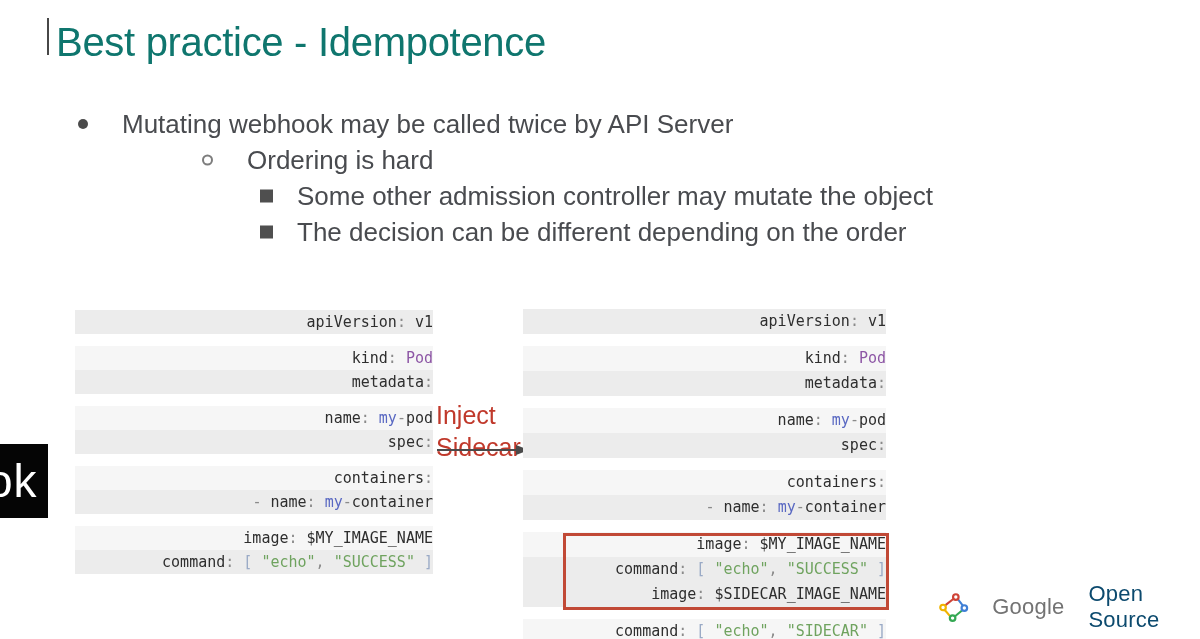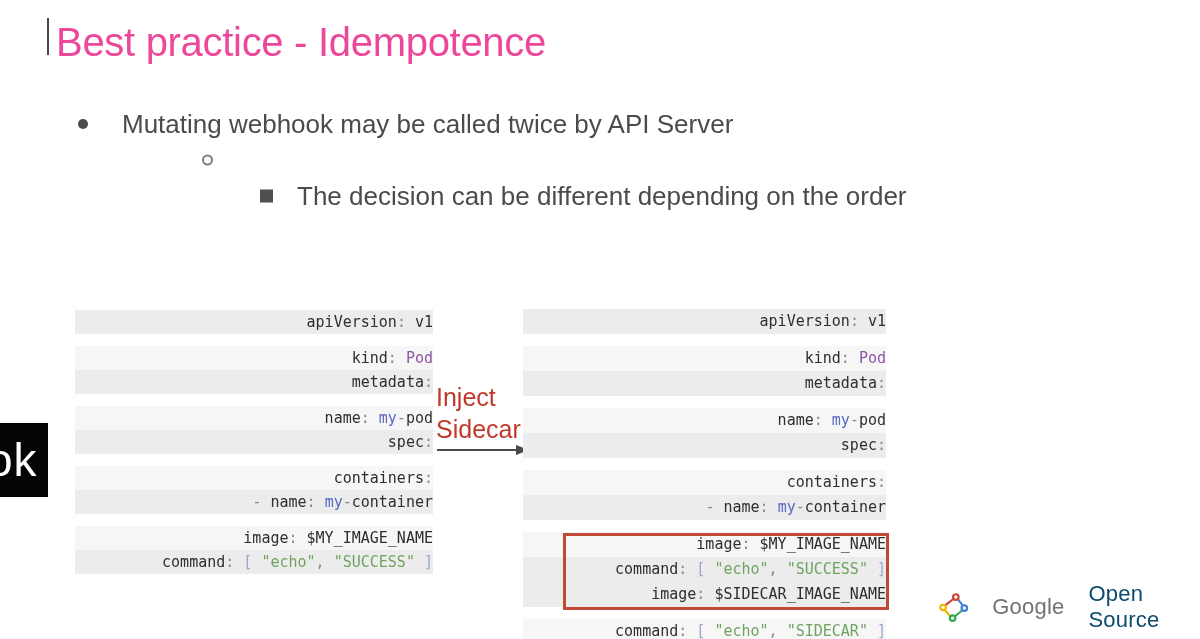--- a/index.html
+++ b/index.html
@@ -6,21 +6,21 @@
   body{
     width:1200px;height:639px;background:#ffffff;overflow:hidden;
     font-family:"Liberation Sans", sans-serif;position:relative;
   }
   .slide{position:absolute;inset:0;}
 
   
   .title-caret{position:absolute;left:47px;top:18px;width:2px;height:37px;background:#474747;}
   .page-title{
     position:absolute;left:56px;top:20px;margin:0;
-    font-size:40px;font-weight:400;color:#ec4899;letter-spacing:-0.3px;
+    font-size:40px;font-weight:400;color:#0f766e;letter-spacing:-0.3px;
   }
 
   
   .bullets{list-style:none;margin:0;padding:0;position:absolute;left:0;top:106px;width:1100px;}
   .bullets li{position:relative;height:36px;display:flex;align-items:center;
     color:#494b4f;font-size:26px;}
   .glyph{position:absolute;top:50%;transform:translateY(-50%);box-sizing:border-box;}
   .lvl1 .btxt{margin-left:122px;text-align:center;}
   .lvl1 .glyph{left:78px;width:10px;height:10px;border-radius:50%;background:#4b4b4b;}
   .lvl2 .btxt{margin-left:247px;}
@@ -49,28 +49,28 @@
   .tok-b{color:var(--code-bracket,#9aaac6);}
 
   
   .highlight-rect{
     position:absolute;left:563px;top:533px;width:320px;height:71px;
     border:3px solid var(--highlight-red,#c14936);pointer-events:none;
   }
 
   
   .inject-label{
-    position:absolute;left:436px;top:381px;
+    position:absolute;left:436px;top:399px;
     font-size:25px;line-height:32px;color:var(--inject-red,#c0392b);
   }
   .inject-arrow{position:absolute;left:436px;top:441px;}
 
   
   .overlay-badge{
-    position:absolute;left:0;top:423px;width:48px;height:74px;background:#050505;
+    position:absolute;left:0;top:444px;width:48px;height:74px;background:#050505;
     display:flex;align-items:center;overflow:hidden;
   }
   .overlay-badge span{color:#ffffff;font-size:46px;margin-left:-13px;letter-spacing:1px;}
 
   
   .footer-logo{
     position:absolute;left:938px;top:586px;height:42px;
     display:flex;align-items:center;gap:23px;
   }
   .footer-logo .brand{font-size:22px;color:#737373;letter-spacing:0.2px;}
@@ -84,20 +84,25 @@
   <div class="title-caret"></div>
   <h1 class="page-title">Best practice - Idempotence</h1>
 
   <ul class="bullets" id="bullets">
       <li class="lvl1">
         <span class="glyph"></span>
         <span class="btxt">Mutating webhook may be called twice by API Server</span>
       </li>
       <li class="lvl2">
         <span class="glyph"></span>
+        <span class="btxt">Ordering is hard</span>
+      </li>
+      <li class="lvl3">
+        <span class="glyph"></span>
+        <span class="btxt">Some other admission controller may mutate the object</span>
       </li>
       <li class="lvl3">
         <span class="glyph"></span>
         <span class="btxt">The decision can be different depending on the order</span>
       </li>
     </ul>
 
   <div class="code-block" id="code-left">
       <div class="cline odd"><span class="tok-d">apiVersion</span><span class="tok-g">:</span><span class="tok-d"> v1</span></div>
       <div class="cline even"><span class="tok-d">kind</span><span class="tok-g">:</span><span class="tok-d"> </span><span class="tok-t">Pod</span></div>

